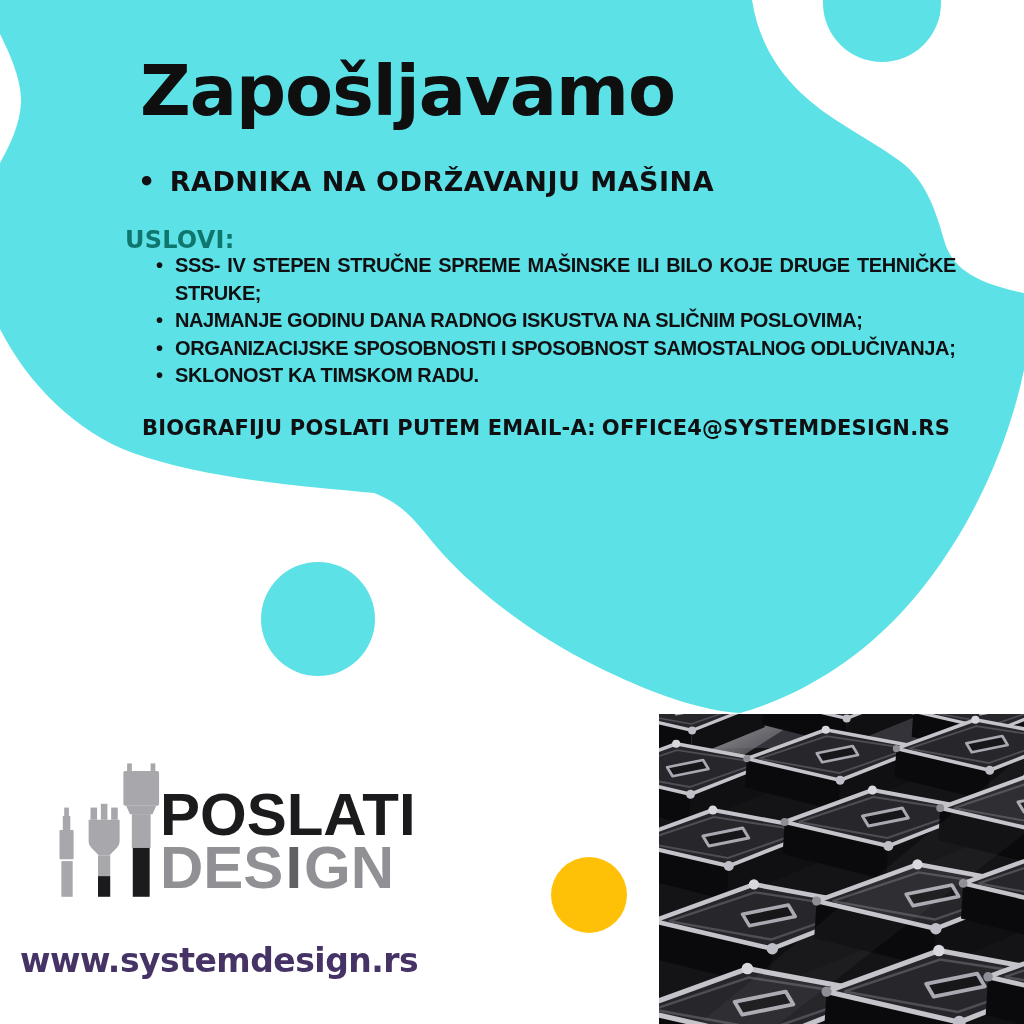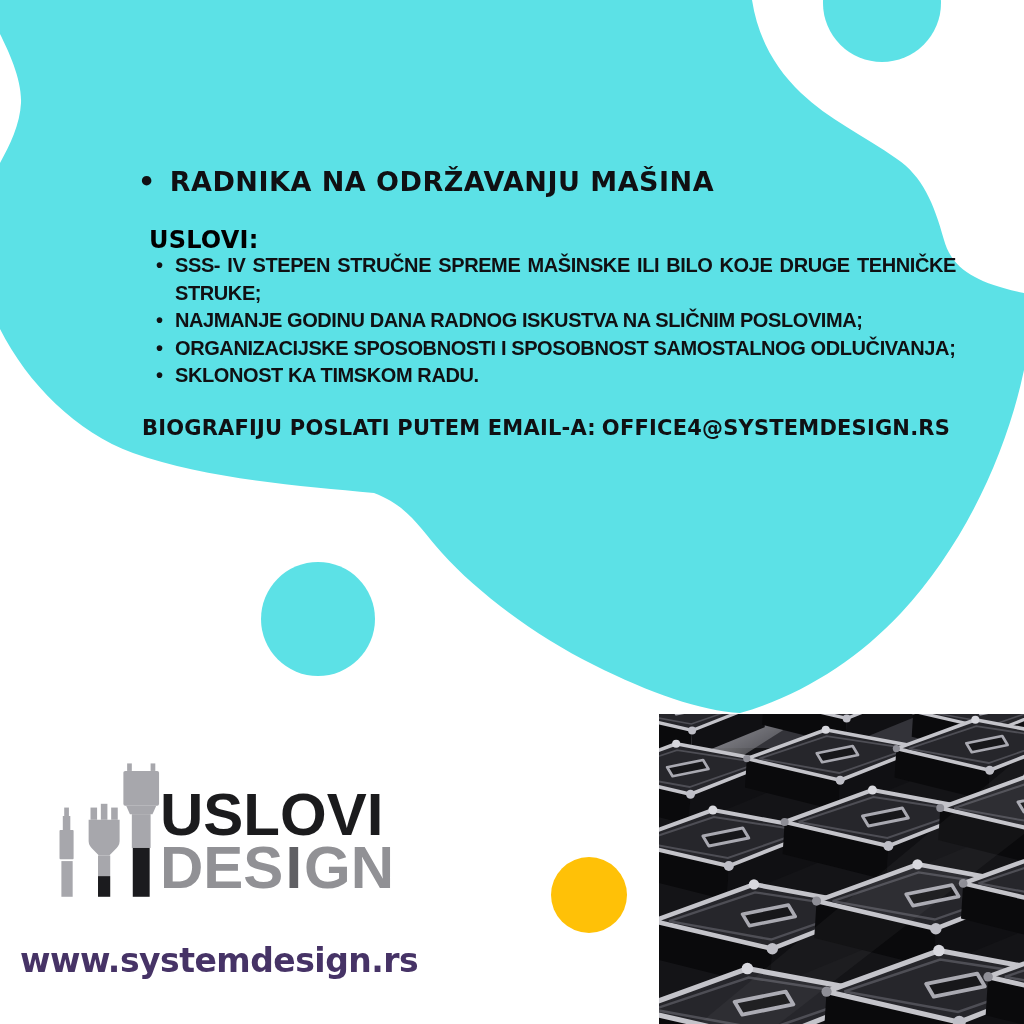--- a/index.html
+++ b/index.html
@@ -12,22 +12,22 @@
   .poster-title{
     position:absolute;left:140px;top:50px;
     font-size:70px;font-weight:bold;letter-spacing:-1px;color:#0f0f10;
   }
   .position-line{
     position:absolute;left:138px;top:166px;display:flex;align-items:center;gap:14px;
     font-size:27px;font-weight:bold;letter-spacing:.5px;color:#101013;
   }
   .position-line .dot{font-size:27px;line-height:1;}
   .uslovi{
-    position:absolute;left:149px;top:226px;
-    font-size:24px;font-weight:bold;color:#000000;letter-spacing:.2px;
+    position:absolute;left:125px;top:226px;
+    font-size:24px;font-weight:bold;color:#0f766e;letter-spacing:.2px;
   }
   ul.cond-list{
     position:absolute;left:156px;top:252px;width:800px;margin:0;padding:0;
     list-style:none;font-family:"Liberation Sans",sans-serif;
     font-size:20px;font-weight:bold;line-height:27.5px;letter-spacing:-0.4px;
     color:#101013;text-align:justify;
   }
   ul.cond-list li{position:relative;padding-left:19px;margin:0;}
   ul.cond-list li::before{content:"•";position:absolute;left:0;top:0;}
   .apply-line{
@@ -74,20 +74,21 @@
          C300,486 206,479 133,453
          C76,432 28,384 0,329
          V163
          C10,145 20,124 21,103
          C22,80 9,52 0,34 Z" fill="#5CE1E6"></path>
     <circle cx="882" cy="3" r="59" fill="#5CE1E6"></circle>
     <circle cx="318" cy="619" r="57" fill="#5CE1E6"></circle>
     <circle cx="589" cy="895" r="38" fill="#FFC107"></circle>
   </svg>
 
+  <div class="poster-title">Zapošljavamo</div>
 
   <div class="position-line">
     <span class="dot">•</span>
     <span>RADNIKA NA ODRŽAVANJU MAŠINA</span>
   </div>
 
   <div class="uslovi">USLOVI:</div>
   <ul class="cond-list">
     <li>SSS- IV STEPEN STRUČNE SPREME MAŠINSKE ILI BILO KOJE DRUGE TEHNIČKE STRUKE;</li>
     <li>NAJMANJE GODINU DANA RADNOG ISKUSTVA NA SLIČNIM POSLOVIMA;</li>
@@ -121,21 +122,21 @@
       <g>
         <rect x="80" y="13" width="5" height="8" fill="#a7a7ac"></rect>
         <rect x="105" y="13" width="5" height="8" fill="#a7a7ac"></rect>
         <rect x="76" y="21" width="38" height="37" rx="2" fill="#a7a7ac"></rect>
         <path d="M79,58 H111 L107,67 H83 Z" fill="#a7a7ac"></path>
         <rect x="85" y="67" width="20" height="36" fill="#a7a7ac"></rect>
         <rect x="86" y="103" width="18" height="52" fill="#1b1b1e"></rect>
       </g>
     </svg>
     <div class="logo-text">
-      <span class="logo-word1">USLOVI</span>
+      <span class="logo-word1">POSLATI</span>
       <span class="logo-word2"><span>DES</span><span class="mid-i">I</span><span>GN</span></span>
     </div>
   </div>
 
   <div class="website">www.systemdesign.rs</div>
 
   <div class="photo">
     <svg viewBox="0 0 366 310" preserveAspectRatio="none" aria-hidden="true">
       <defs>
         <linearGradient id="wall" x1="0" y1="0" x2="0.6" y2="0.7">

